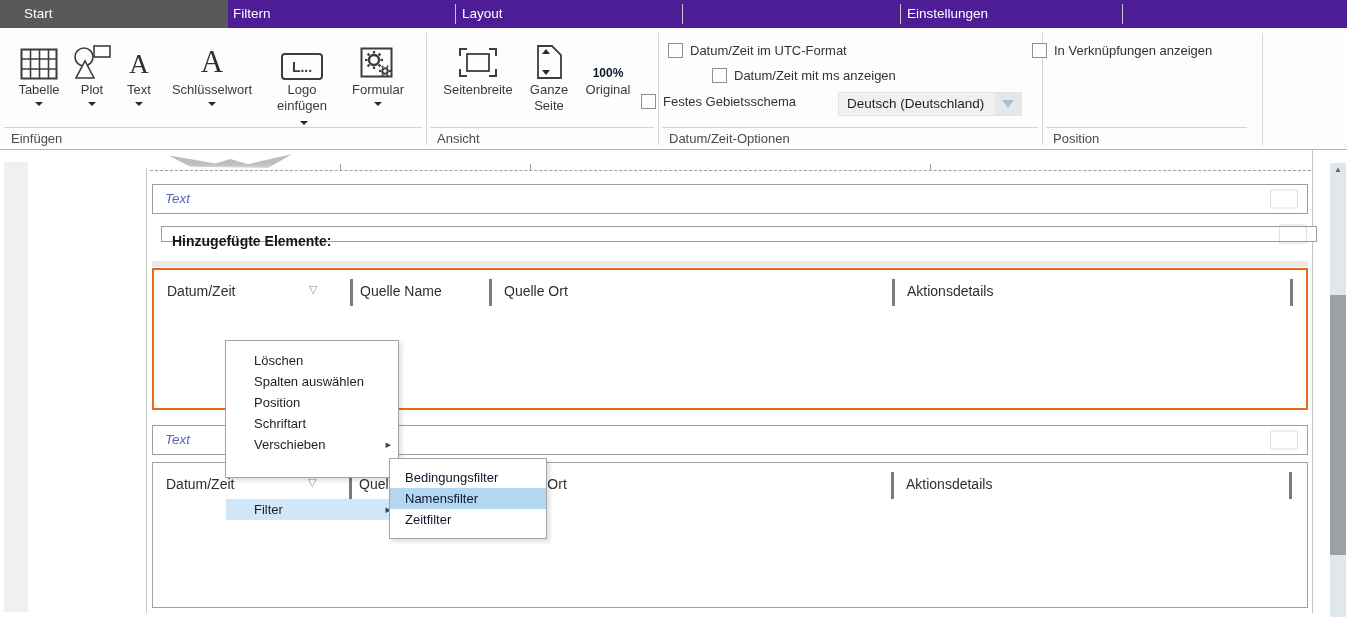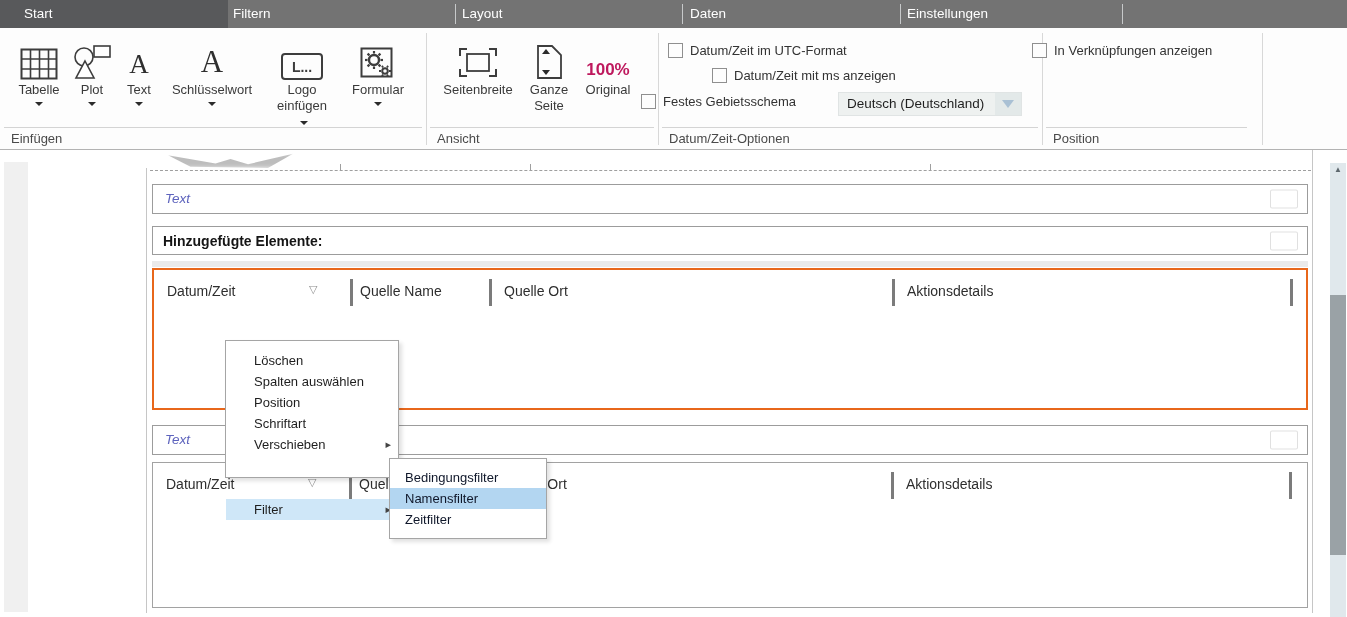--- a/index.html
+++ b/index.html
@@ -1,41 +1,41 @@
 <!DOCTYPE html>
 <html><head>
 <meta charset="utf-8">
 <style>
   * { margin:0; padding:0; box-sizing:border-box; }
   body { background:#fff; }
   .screen { position:relative; width:1347px; height:617px; background:#fff;
             font-family:"Liberation Sans", sans-serif; overflow:hidden; color:#2b2b2b; }
 
   
-  .tabbar { position:absolute; left:0; top:0; width:1347px; height:28px; background:#737373; }
+  .tabbar { position:absolute; left:0; top:0; width:1347px; height:28px; background:#4c1d95; }
   .tab { position:absolute; top:0; height:28px; line-height:28px; color:#fff; font-size:13.5px; }
   .tab.active { background:#58595b; }
   .tabsep { position:absolute; top:4px; width:1px; height:20px; background:#c7c9ca; }
 
   
   .ribbon { position:absolute; left:0; top:28px; width:1347px; height:122px; background:#fdfdfd;
             border-bottom:1px solid #b3b3b3; }
   .vsep { position:absolute; top:5px; width:1px; height:112px; background:#d8d8d8; }
   .grplabel { position:absolute; top:99px; height:22px; border-top:1px solid #d4d4d4;
               font-size:13px; color:#4a4a4a; padding:3px 0 0 7px; }
   .rbtn { position:absolute; top:8px; text-align:center; color:#3a3a3a; font-size:13px; cursor:default; }
   .ricon { height:46px; display:flex; align-items:flex-end; justify-content:center; padding-bottom:2px; }
   .rlabel { display:block; line-height:16px; }
   .dna { width:0; height:0; border-left:4px solid transparent; border-right:4px solid transparent;
          border-top:4px solid #2b2b2b; margin:4px auto 0; }
   .dna.inline { display:inline-block; margin:0 0 1px 4px; }
   .letterA { font-family:"Liberation Serif", serif; color:#2f2f2f; }
   .logoBox { width:42px; height:27px; border:2px solid #3d3d3d; border-radius:4px;
              font-size:14px; font-weight:bold; color:#3d3d3d; display:flex; align-items:center; justify-content:center; }
-  .zoom100 { font-size:17px; font-weight:bold; color:#be185d; }
+  .zoom100 { font-size:12px; font-weight:bold; color:#0f172a; }
   .cbrow { position:absolute; display:flex; align-items:center; gap:7px; font-size:13px; color:#333; }
   .cb { width:15px; height:15px; background:#fdfdfd; border:1px solid #8f8f8f; flex:0 0 auto; }
   .combo { position:absolute; left:838px; top:64px; width:184px; height:24px; background:#eef1f0;
            border:1px solid #e0e4e4; font-size:13.5px; color:#1f1f1f; }
   .combotext { position:absolute; left:8px; top:3px; }
   .combozone { position:absolute; right:0; top:0; width:26px; height:22px; background:#e3e9e9;
                display:flex; align-items:center; justify-content:center; }
   .combotri { width:0; height:0; border-left:6px solid transparent; border-right:6px solid transparent;
               border-top:8px solid #a9c0d4; }
 
@@ -87,23 +87,20 @@
   <div class="tabbar">
     <div class="tab active" style="left:0;width:228px;">
       <span style="position:absolute;left:24px;">Start</span>
     </div>
     <div class="tab" style="left:228px;width:227px;">
       <span style="position:absolute;left:5px;">Filtern</span>
     </div>
     <div class="tab" style="left:456px;width:226px;">
       <span style="position:absolute;left:6px;">Layout</span>
     </div>
-    <div class="tab" style="left:684px;width:216px;">
-      <span style="position:absolute;left:6px;">Daten</span>
-    </div>
     <div class="tab" style="left:902px;width:220px;">
       <span style="position:absolute;left:5px;">Einstellungen</span>
     </div>
     <div class="tabsep" style="left:455px;"></div>
     <div class="tabsep" style="left:682px;"></div>
     <div class="tabsep" style="left:900px;"></div>
     <div class="tabsep" style="left:1122px;"></div>
   </div>
 
   <div class="ribbon">
@@ -269,21 +266,21 @@
     <div class="dashline"></div>
     <div class="tick" style="left:340px;"></div>
     <div class="tick" style="left:530px;"></div>
     <div class="tick" style="left:930px;"></div>
 
     <div class="elemrow" style="top:34px;height:30px;">
       <span class="textlabel">Text</span>
       <span class="flag"><span class="f1"></span><span class="f2"></span><span class="f3"></span></span>
     </div>
 
-    <div class="elemrow" style="top:76px;height:29px;">
+    <div class="elemrow" style="top:76px;height:16px;margin-left:9px;">
       <span class="headlabel">Hinzugefügte Elemente:</span>
       <span class="flag"><span class="f1"></span><span class="f2"></span><span class="f3"></span></span>
     </div>
 
     <div class="spacer"></div>
 
     <div class="dtable t1">
       <span class="colname" style="left:13px;">Datum/Zeit</span>
       <span class="chev">▽</span>
       <span class="colsep" style="left:196px;"></span>

